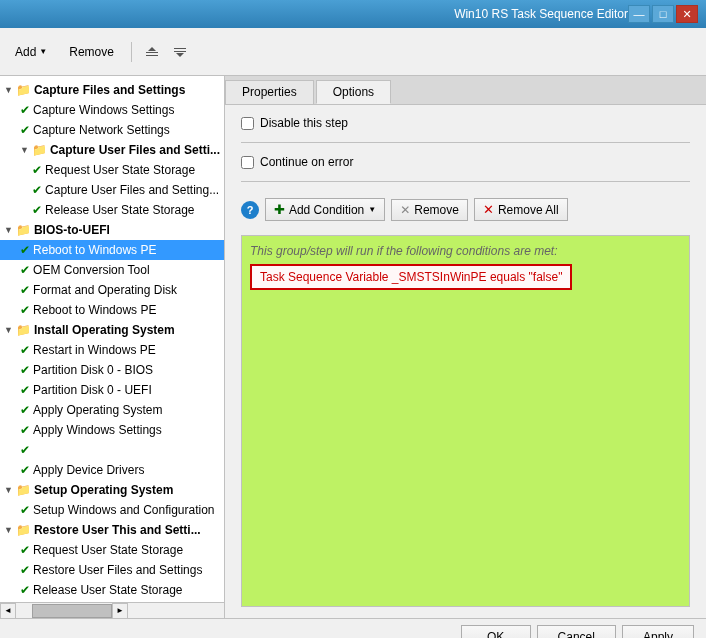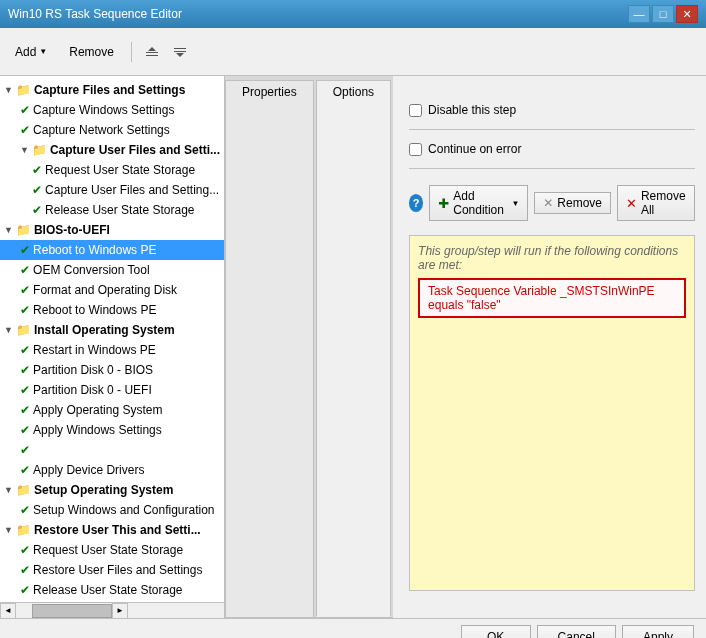--- a/index.html
+++ b/index.html
@@ -8,21 +8,21 @@
     
     .title-bar {
       background: linear-gradient(to bottom, #4a9fd4, #2e7fb5);
       height: 28px;
       display: flex;
       align-items: center;
       justify-content: space-between;
       padding: 0 8px;
       color: white;
     }
-    .title-bar-title { font-size: 12px; font-weight: normal; flex: 1; text-align: left; }
+    .title-bar-title { font-size: 12px; font-weight: normal; flex: 1; text-align: right; }
     .title-bar-controls { display: flex; gap: 2px; }
     .title-btn {
       width: 22px; height: 18px;
       background: #5ba8d8;
       border: 1px solid #3a8ab8;
       color: white;
       font-size: 11px;
       display: flex; align-items: center; justify-content: center;
       cursor: pointer;
     }
@@ -94,21 +94,21 @@
     .item-text { overflow: hidden; text-overflow: ellipsis; white-space: nowrap; }
     .indent-1 { padding-left: 16px; }
     .indent-2 { padding-left: 28px; }
     .expand-icon { width: 12px; font-size: 9px; color: #555; flex-shrink: 0; }
 
     
     .right-panel {
       flex: 1;
       background: #f0f0f0;
       display: flex;
-      flex-direction: row;
+      flex-direction: column;
       overflow: hidden;
     }
 
     
     .tabs {
       display: flex;
       background: #d8d8d8;
       border-bottom: 1px solid #c0c0c0;
       padding-top: 4px;
     }
@@ -122,21 +122,21 @@
       font-size: 12px;
     }
     .tab.active {
       background: #f0f0f0;
       border-bottom: 1px solid #f0f0f0;
       z-index: 1;
     }
 
     
     .options-content {
-      padding: 27px 16px;
+      padding: 11px 16px;
       display: flex;
       flex-direction: column;
       gap: 10px;
       flex: 1;
     }
     .checkbox-row {
       display: flex;
       align-items: center;
       gap: 6px;
     }
@@ -167,21 +167,21 @@
       background: #1e7fcb;
       color: white;
       border-radius: 50%;
       display: flex; align-items: center; justify-content: center;
       font-size: 11px; font-weight: bold;
     }
 
     
     .conditions-box {
       border: 1px solid #c0c0c0;
-      background: #fef9c3;
+      background: #bef264;
       padding: 8px;
       flex: 1;
       min-height: 200px;
     }
     .conditions-note {
       color: #666;
       font-style: italic;
       margin-bottom: 6px;
     }
     .condition-item {

